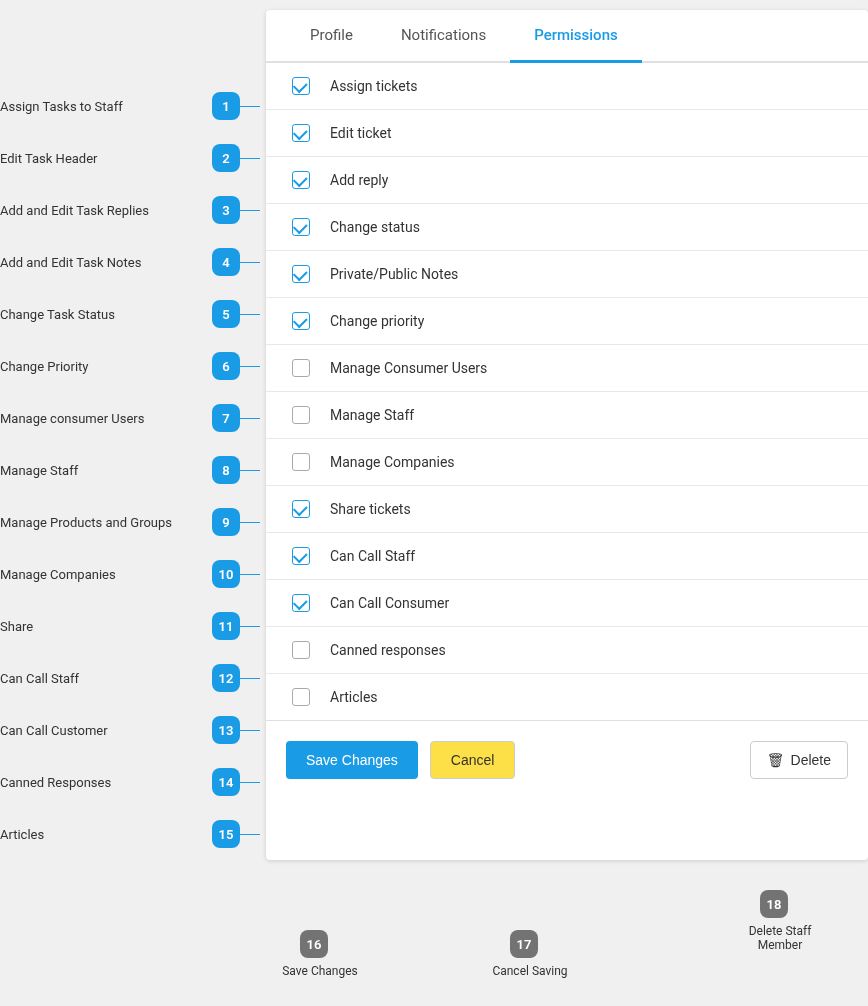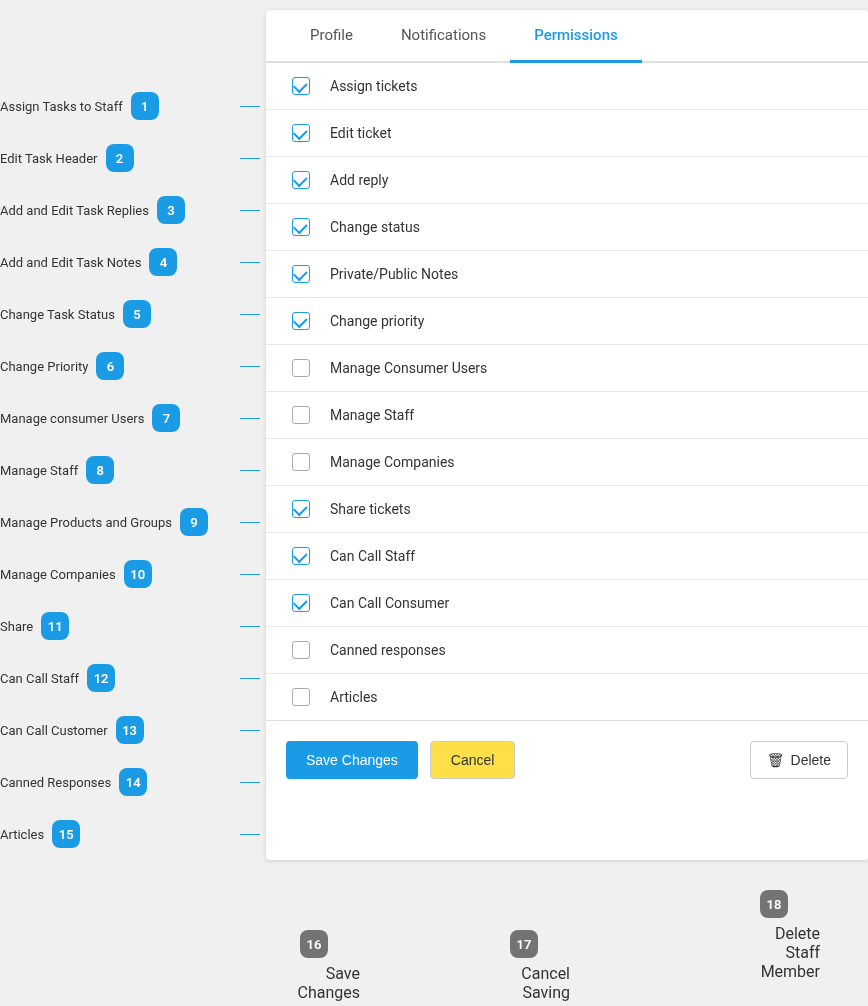--- a/index.html
+++ b/index.html
@@ -15,21 +15,21 @@
     
     .sidebar {
       width: 240px;
       flex-shrink: 0;
       padding-top: 70px;
       position: relative;
     }
     .sidebar-item {
       display: flex;
       align-items: center;
-      justify-content: flex-start;
+      justify-content: space-between;
       height: 52px;
       position: relative;
     }
     .sidebar-label {
       font-size: 13px;
       color: #333;
       text-align: right;
       margin-right: 8px;
     }
     .badge {
@@ -191,23 +191,23 @@
       background: #737373;
       color: white;
       font-size: 13px;
       font-weight: 600;
       display: flex;
       align-items: center;
       justify-content: center;
       position: absolute;
     }
     .annotation-text {
-      font-size: 16px;
+      font-size: 12px;
       color: #333;
-      text-align: right;
+      text-align: center;
       position: absolute;
     }
 
     
     .outer {
       display: flex;
       flex-direction: column;
       align-items: flex-start;
     }
     .top-row {

